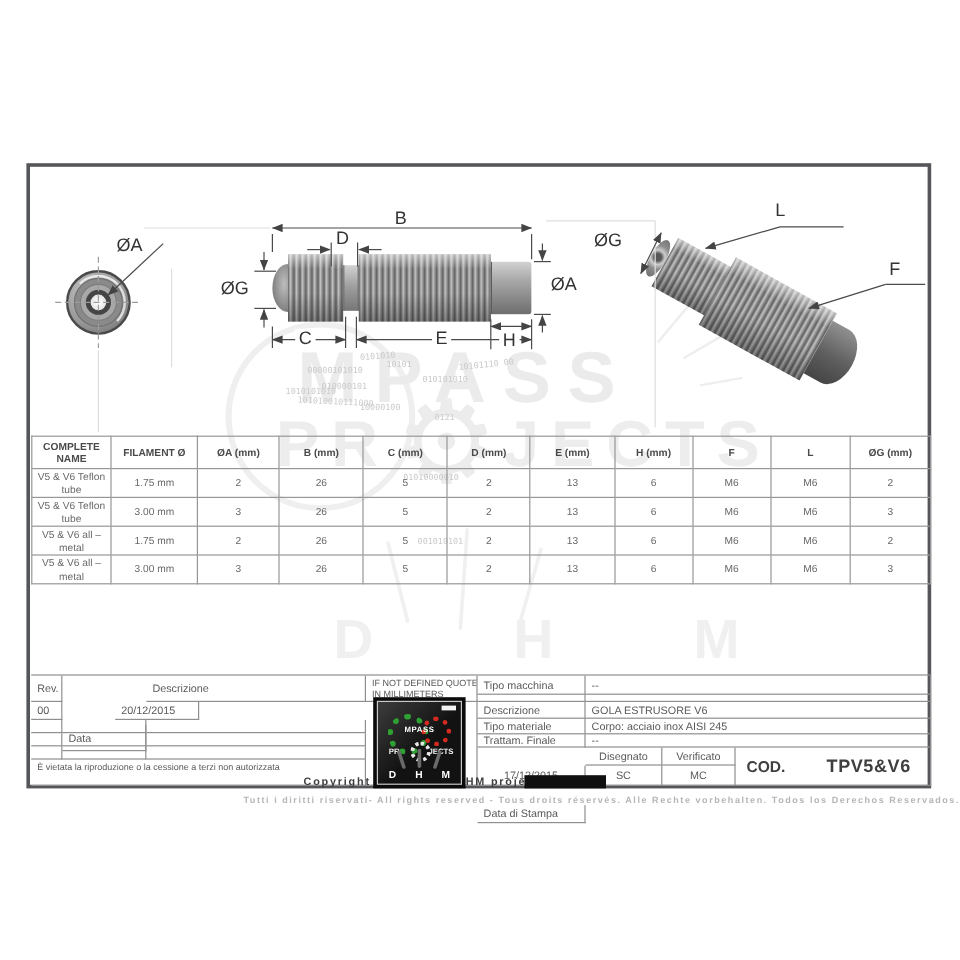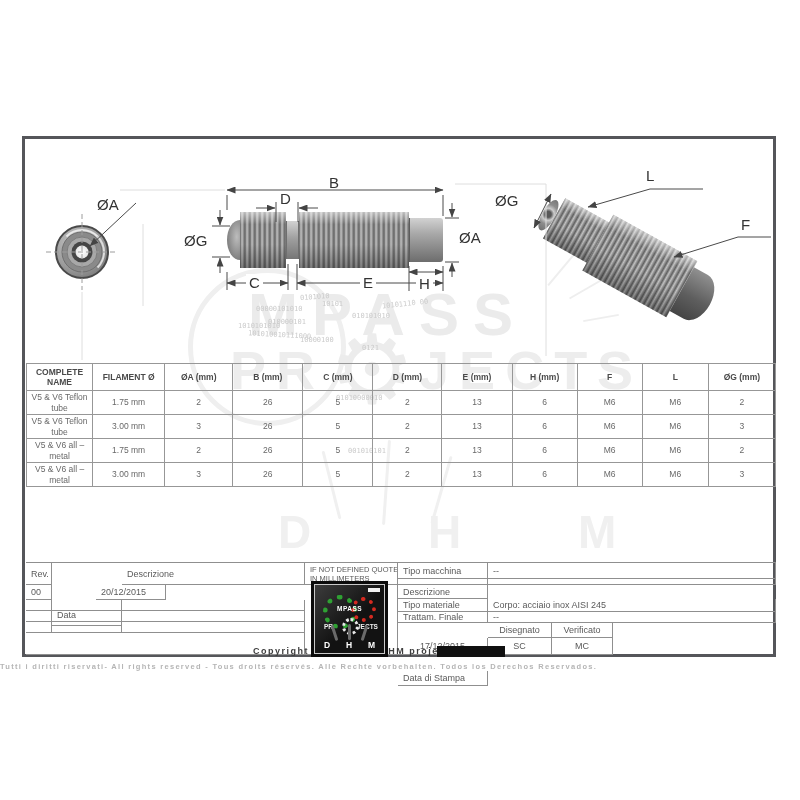--- a/index.html
+++ b/index.html
@@ -72,21 +72,21 @@
   #gear-white{left:27px;top:33px;width:11px;height:11px;border:3px dotted #e8e8e8;}
   #logo .brand1{position:absolute;left:22px;top:20px;font-size:6.5px;font-weight:bold;color:#fff;letter-spacing:.5px;}
   #logo .brand2l{position:absolute;left:9px;top:38px;font-size:6.5px;font-weight:bold;color:#efefef;}
   #logo .brand2r{position:absolute;left:42px;top:38px;font-size:6.5px;font-weight:bold;color:#efefef;}
   #logo .hand{position:absolute;width:3px;height:16px;background:#6a6a6a;border-radius:2px;}
   #logo .dhm{position:absolute;left:0;right:0;bottom:3px;display:flex;justify-content:space-between;padding:0 9px;
              font-size:8.5px;font-weight:bold;color:#fff;}
   
   #copyright{left:253px;top:646px;font-size:9px;font-weight:bold;color:#3e3e3e;letter-spacing:1.5px;white-space:nowrap;z-index:5;}
   #redact-bar{left:437px;top:646px;width:68px;height:11px;background:#101010;z-index:7;}
-  #rights{left:0;top:662px;width:800px;text-align:left;font-size:7.5px;font-weight:bold;color:#b5b5b5;letter-spacing:1.3px;white-space:nowrap;}
+  #rights{left:0;top:662px;width:800px;text-align:right;font-size:7.5px;font-weight:bold;color:#b5b5b5;letter-spacing:1.3px;white-space:nowrap;}
 </style>
 </head>
 <body>
 
 <div id="root">
 
   <div class="abs" id="copyright">Copyright © Compass DHM projects - 2016</div>
 
   <div class="abs" id="frame"></div>
 
@@ -302,43 +302,49 @@
     <div class="tbc" style="left:0;top:37px;width:26px;height:11px;"></div>
     <div class="tbc" style="left:26px;top:37px;width:70px;height:11px;"></div>
     <div class="tbc" style="left:96px;top:37px;width:183px;height:11px;"></div>
     <div class="tbc" style="left:0;top:48px;width:26px;height:11px;"></div>
     <div class="tbc" style="left:26px;top:48px;width:70px;height:11px;"></div>
     <div class="tbc" style="left:96px;top:48px;width:183px;height:11px;"></div>
     <div class="tbc" style="left:0;top:59px;width:26px;height:11px;"></div>
     <div class="tbc" style="left:26px;top:59px;width:70px;height:11px;"></div>
     <div class="tbc" style="left:96px;top:59px;width:183px;height:11px;"></div>
     <div class="tbc small" style="left:0;top:70px;width:279px;height:22px;display:block;padding-top:2px;">
+      <div>È vietata la riproduzione o la cessione a terzi non autorizzata</div>
     </div>
 
     <div class="tbc small" style="left:279px;top:0;width:93px;height:22px;display:block;padding-top:2px;">
       <div>IF NOT DEFINED QUOTE</div>
       <div>IN MILLIMETERS</div>
     </div>
     <div class="tbc" style="left:279px;top:22px;width:93px;height:70px;"></div>
 
     <div class="tbc" style="left:372px;top:0;width:90px;height:16px;">Tipo macchina</div>
     <div class="tbc" style="left:462px;top:0;width:288px;height:16px;">--</div>
     <div class="tbc" style="left:372px;top:16px;width:90px;height:6px;"></div>
     <div class="tbc" style="left:462px;top:16px;width:288px;height:6px;"></div>
     <div class="tbc" style="left:372px;top:22px;width:90px;height:14px;">Descrizione</div>
+    <div class="tbc" style="left:462px;top:22px;width:288px;height:14px;">GOLA ESTRUSORE V6</div>
     <div class="tbc" style="left:372px;top:36px;width:90px;height:13px;">Tipo materiale</div>
     <div class="tbc" style="left:462px;top:36px;width:288px;height:13px;">Corpo: acciaio inox AISI 245</div>
     <div class="tbc" style="left:372px;top:49px;width:90px;height:11px;">Trattam. Finale</div>
     <div class="tbc" style="left:462px;top:49px;width:288px;height:11px;">--</div>
     <div class="tbc" style="left:372px;top:60px;width:90px;height:15px;margin-top:48px;">Data di Stampa</div>
     <div class="tbc center" style="left:462px;top:60px;width:64px;height:15px;">Disegnato</div>
     <div class="tbc center" style="left:526px;top:60px;width:61px;height:15px;">Verificato</div>
     <div class="tbc center" style="left:372px;top:75px;width:90px;height:17px;">17/12/2015</div>
     <div class="tbc center" style="left:462px;top:75px;width:64px;height:17px;">SC</div>
     <div class="tbc center" style="left:526px;top:75px;width:61px;height:17px;">MC</div>
+    <div class="tbc" id="cod-cell" style="left:587px;top:60px;width:163px;height:32px;">
+      <span class="cod-l">COD.</span>
+      <span class="cod-v">TPV5&amp;V6</span>
+    </div>
   </div>
 
   <div class="abs" id="logo">
     <div class="inner">
       <div class="winbar"></div>
       <div class="gear-c" id="gear-green"></div>
       <div class="gear-c" id="gear-red"></div>
       <div class="gear-c" id="gear-white"></div>
       <div class="brand1">MPASS</div>
       <div class="brand2l">PR</div>

